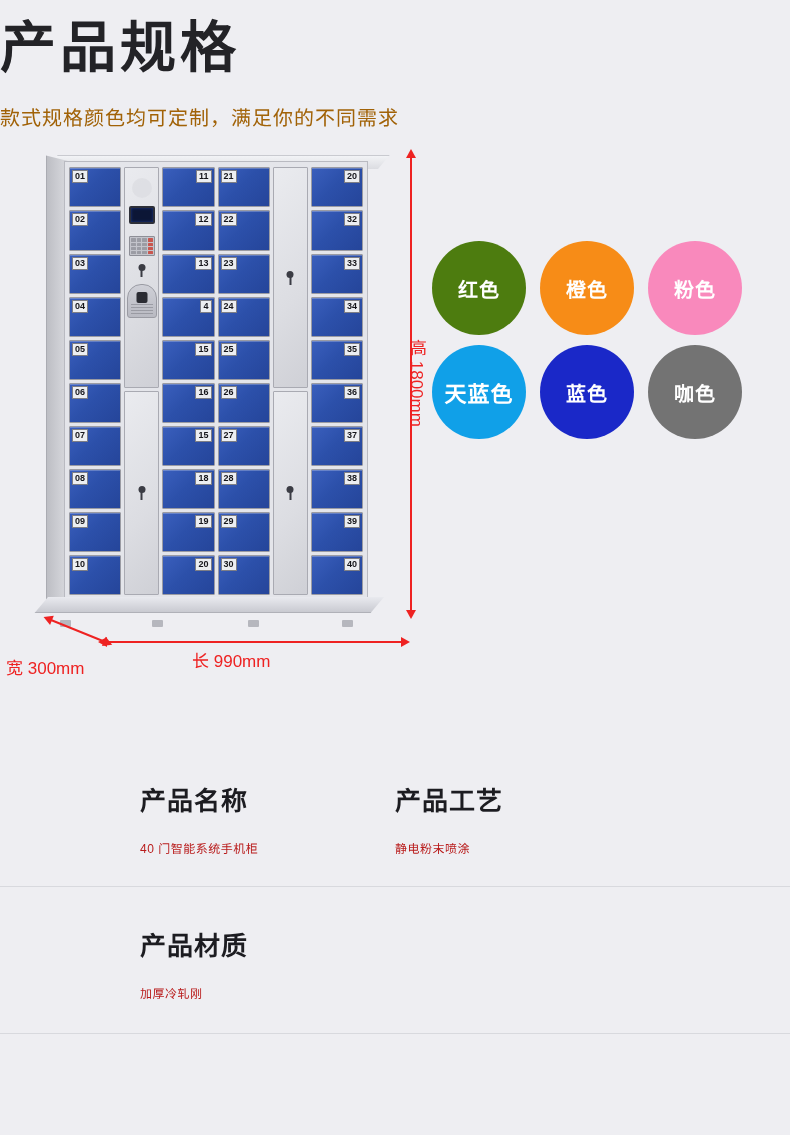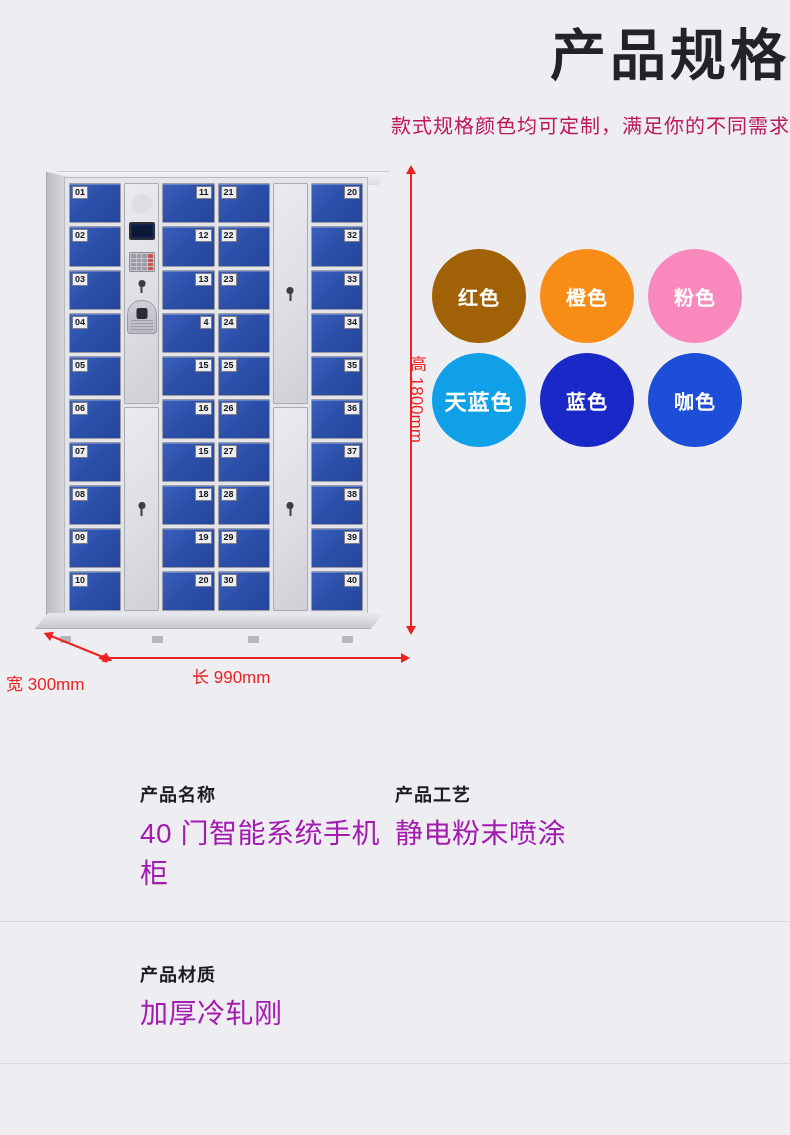--- a/index.html
+++ b/index.html
@@ -6,35 +6,35 @@
   * { box-sizing: border-box; margin: 0; padding: 0; }
   html, body {
     width: 790px; height: 1135px;
     background: #eeeef2;
     font-family: "Liberation Sans", "DejaVu Sans", sans-serif;
     overflow: hidden;
   }
   .page { position: relative; width: 790px; height: 1135px; background: #eeeef2; }
 
   
-  .header { text-align: right; padding-top: 24px; }
+  .header { text-align: left; padding-top: 16px; }
   .title {
     font-size: 56px; font-weight: 700; color: #232327;
     letter-spacing: 4px; line-height: 1.15;
   }
   .subtitle {
-    margin-top: 22px; font-size: 20px; color: #be185d;
+    margin-top: 22px; font-size: 20px; color: #a16207;
     letter-spacing: 1px;
   }
 
   
   .showcase { position: relative; height: 620px; margin-top: 18px; }
 
   
-  .cabinet-wrap { position: absolute; left: 34px; top: 8px; width: 400px; height: 540px; }
+  .cabinet-wrap { position: absolute; left: 34px; top: 0px; width: 400px; height: 540px; }
 
   .cab-side {
     position: absolute; left: 12px; top: 14px;
     width: 30px; height: 448px;
     background: linear-gradient(90deg,#bdbec4 0%, #d3d4d9 55%, #c6c7cd 100%);
     transform: skewY(14deg);
     transform-origin: top right;
     border-left: 1px solid #aaabb2;
   }
   .cab-top {
@@ -220,24 +220,24 @@
     color: #fff; font-size: 20px; font-weight: 600;
     letter-spacing: 1px;
   }
   .swatch.small-text { font-size: 22px; }
 
   
   .specs { position: absolute; left: 0; top: 780px; width: 790px; }
   .spec-row { display: flex; padding: 0 140px 0 140px; }
   .spec-cell { width: 50%; }
   .spec-cell .k {
-    font-size: 18px; font-weight: 700; color: #1c1c21; letter-spacing: 1px;
+    font-size: 26px; font-weight: 700; color: #1c1c21; letter-spacing: 1px;
   }
   .spec-cell .v {
-    margin-top: 5px; font-size: 28px; color: #a21caf; letter-spacing: .5px;
+    margin-top: 22px; font-size: 12px; color: #b91c1c; letter-spacing: .5px;
   }
   .divider { height: 1px; background: #d8d9de; margin: 30px 0 0 0; }
   .spec-row.r2 { margin-top: 38px; }
   .divider.d2 { margin-top: 32px; }
 </style>
 </head>
 <body>
 
 <div class="page">
 
@@ -441,36 +441,36 @@
       <div class="dim h-label">高 1800mm</div>
 
       <div class="dim-line l-line"></div>
       <div class="dim l-label">长 990mm</div>
 
       <div class="dim-line w-line"></div>
       <div class="dim w-label">宽 300mm</div>
     </div>
 
     <div class="colors">
-      <div class="swatch" style="background: #a16207;">
+      <div class="swatch" style="background: #4d7c0f;">
           <span>红色</span>
         </div>
       <div class="swatch" style="background: rgb(247, 140, 23);">
           <span>橙色</span>
         </div>
       <div class="swatch" style="background: rgb(249, 137, 188);">
           <span>粉色</span>
         </div>
       <div class="swatch small-text" style="background: rgb(16, 160, 232);">
           <span>天蓝色</span>
         </div>
       <div class="swatch" style="background: rgb(26, 40, 200);">
           <span>蓝色</span>
         </div>
-      <div class="swatch" style="background: #1d4ed8;">
+      <div class="swatch" style="background: #737373;">
           <span>咖色</span>
         </div>
     </div>
   </div>
 
   <div class="specs">
 
     <div class="spec-row r1">
       <div class="spec-cell">
         <div class="k">产品名称</div>

